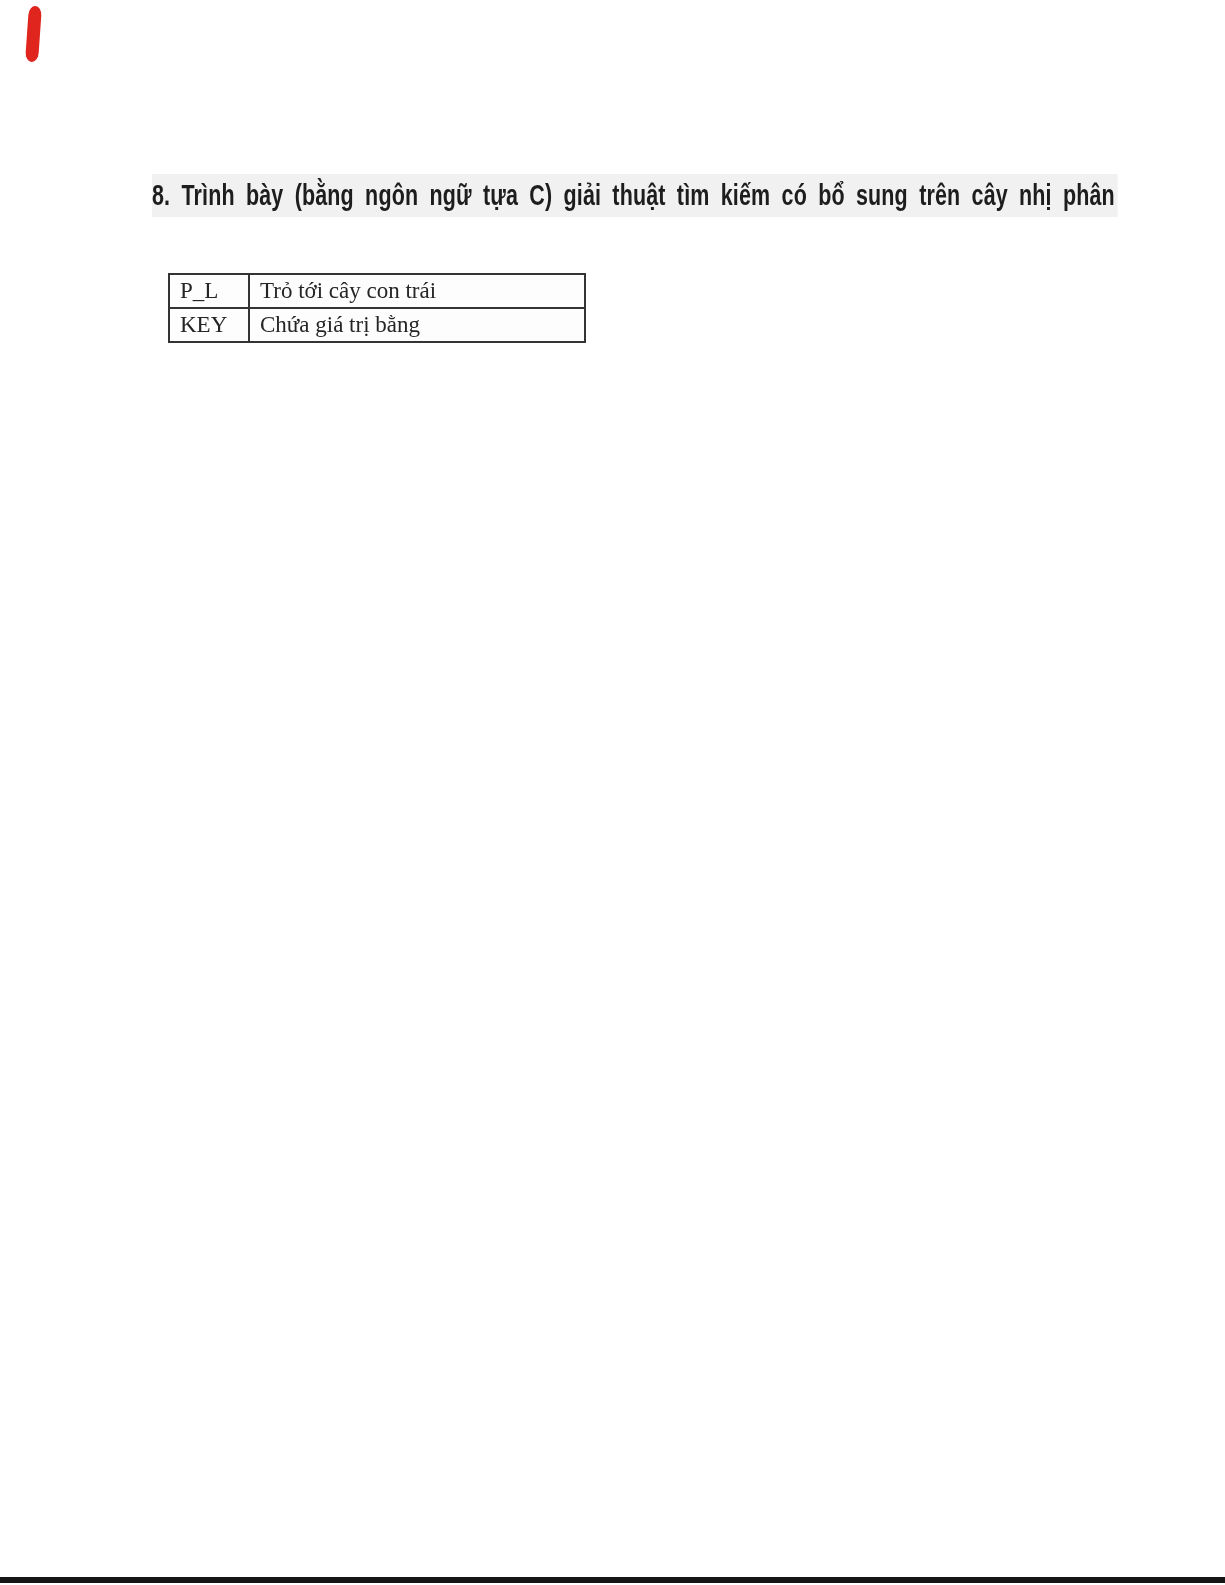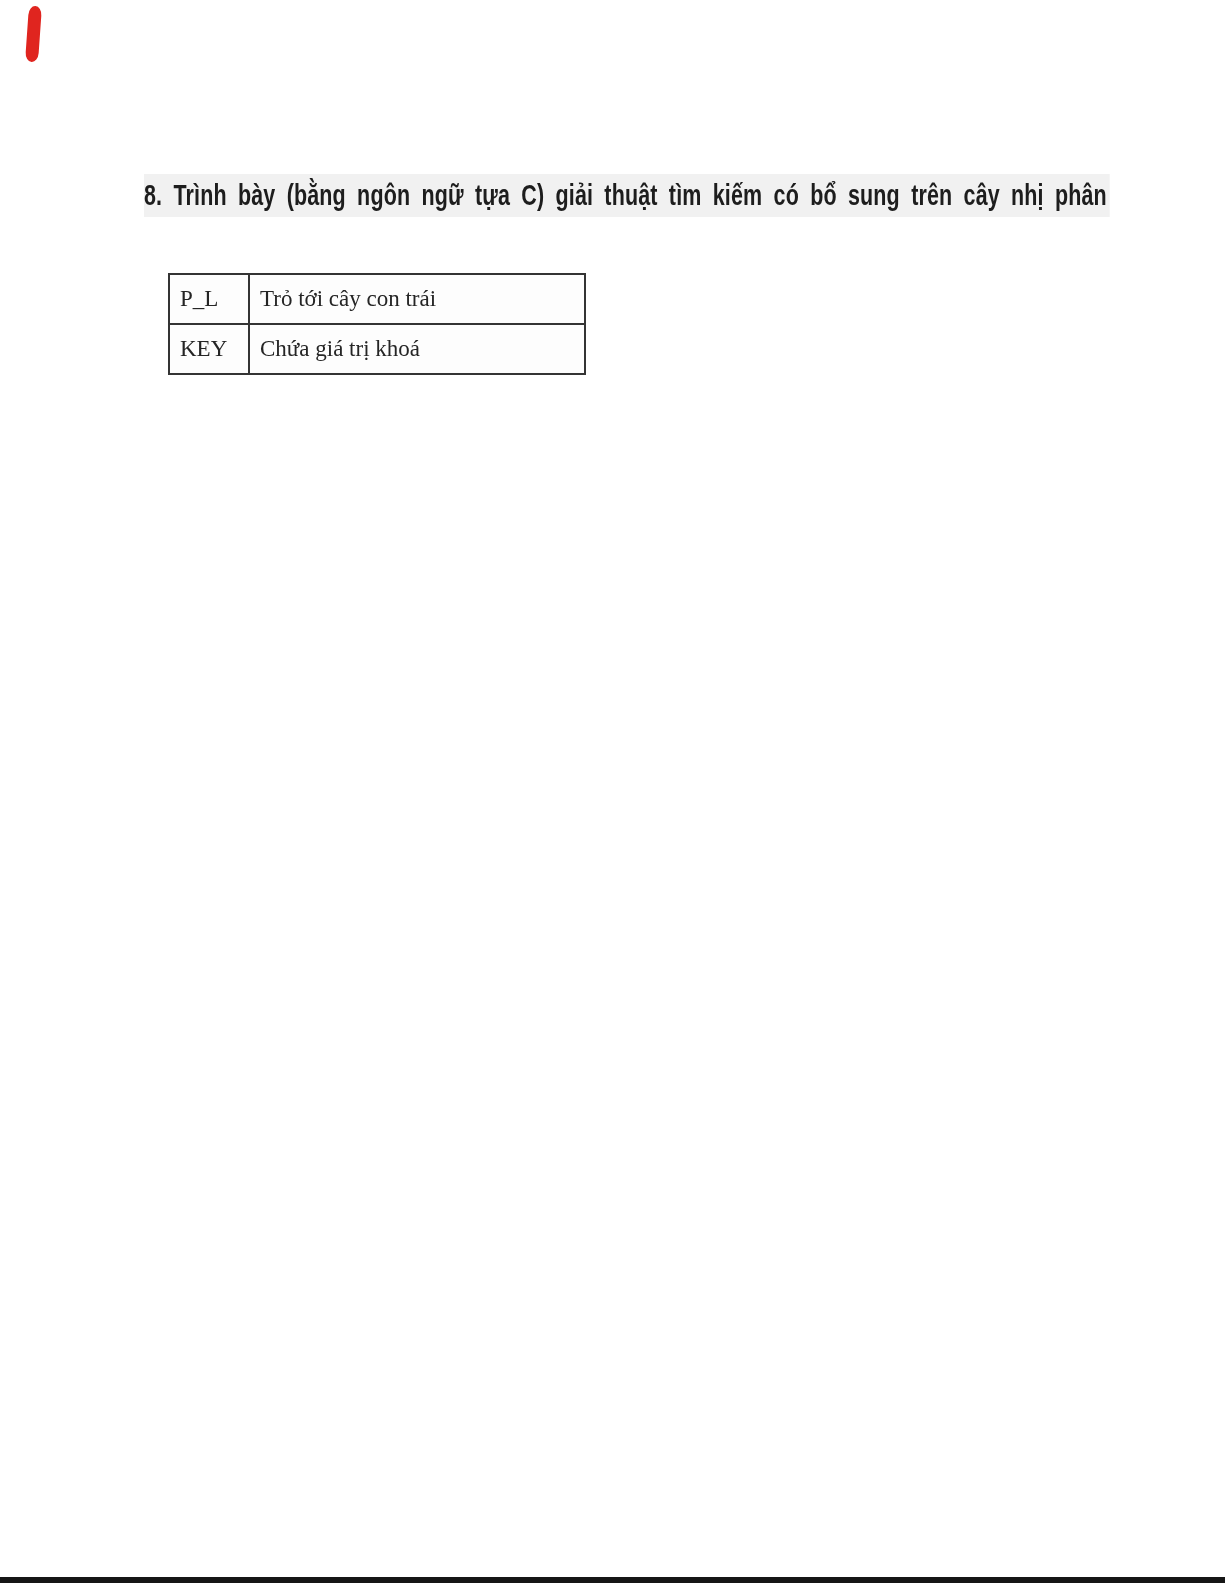--- a/index.html
+++ b/index.html
@@ -23,21 +23,21 @@
     width: 13px;
     height: 56px;
     background: #e0251f;
     border-radius: 7px / 10px;
     transform: rotate(4deg);
   }
 
   
   .question {
     position: absolute;
-    left: 144px;
+    left: 152px;
     top: 174px;
     width: 940px;
     color: #1d1d1d;
   }
   .q-line {
     display: block;
     height: 40px;
     line-height: 40px;
     white-space: nowrap;
   }
@@ -63,21 +63,21 @@
     border-collapse: collapse;
     background: #fdfdfd;
   }
   .node-table td {
     border: 2px solid #343434;
     height: 32px;
     vertical-align: middle;
     font-family: "Liberation Serif", serif;
     font-size: 23px;
     color: #252525;
-    padding: 8px 10px;
+    padding: 0 10px;
     white-space: nowrap;
   }
   .node-table td.field { width: 58px; }
   .node-table td.desc  { width: 314px; }
 
   
   .bottom-bar {
     position: absolute;
     left: 0;
     top: 1577px;
@@ -98,18 +98,18 @@
 </div>
 
 <table class="node-table">
   <tbody>
     <tr>
       <td class="field">P_L</td>
       <td class="desc">Trỏ tới cây con trái</td>
     </tr>
     <tr>
       <td class="field">KEY</td>
-      <td class="desc">Chứa giá trị khoá</td>
+      <td class="desc">Chứa giá trị bằng</td>
     </tr>
   </tbody>
 </table>
 
 <div class="bottom-bar"></div>
 
 </body></html>

